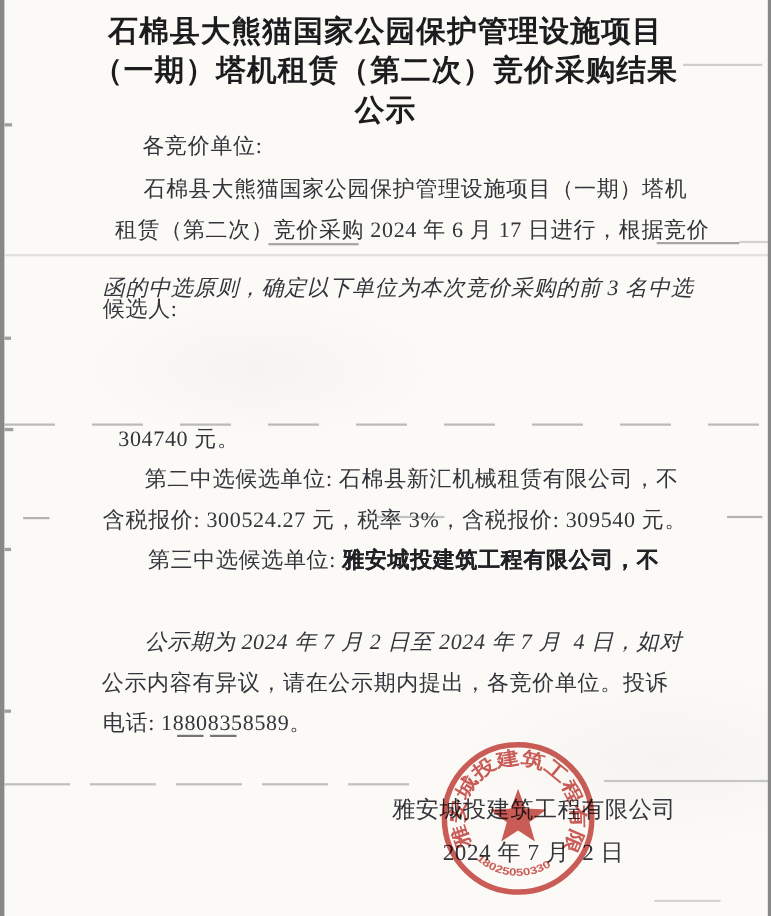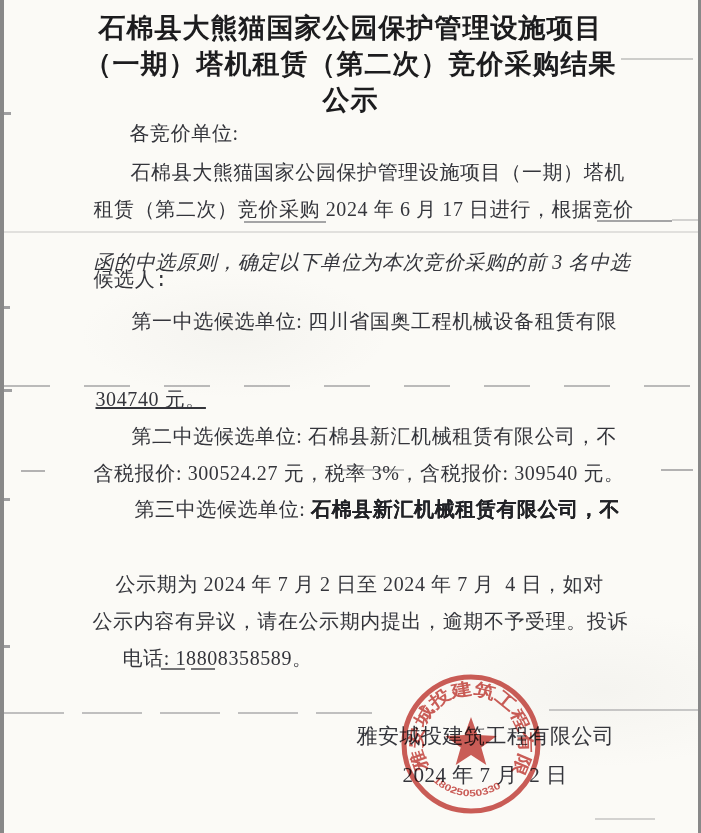--- a/index.html
+++ b/index.html
@@ -35,35 +35,34 @@
 
 <div class="page">
 
   <div class="tl" style="top:10px;">石棉县大熊猫国家公园保护管理设施项目</div>
   <div class="tl" style="top:46px;">（一期）塔机租赁（第二次）竞价采购结果</div>
   <div class="tl" style="top:82px;font-family:Liberation Mono, monospace;">公示</div>
 
   <div class="bl" style="left:126px; top:121px;">各竞价单位:</div>
 
   <div class="bl" style="left:127px; top:160px;">石棉县大熊猫国家公园保护管理设施项目（一期）塔机</div>
-  <div class="bl" style="left:90px;  top:197px;">租赁（第二次）竞价采购 2024 年 6 月 17 日进行，根据竞价</div>
+  <div class="bl" style="left:101px;  top:197px;">租赁（第二次）竞价采购 2024 年 6 月 17 日进行，根据竞价</div>
   <div class="bl" style="left:90px;  top:250px;font-style:italic;">函的中选原则，确定以下单位为本次竞价采购的前 3 名中选</div>
-  <div class="bl" style="left:90px;  top:269px;font-family:Liberation Mono, monospace;">候选人:</div>
+  <div class="bl" style="left:90px;  top:269px;">候选人:</div>
 
-  <div class="bl" style="left:128px; top:309px;">第一中选候选单位: 四川省国奥工程机械设备租赁有限</div>
-  <div class="bl" style="left:92px;  top:387px;text-decoration:underline;">304740 元。</div>
+  <div class="bl" style="left:104px;  top:387px;">304740 元。</div>
 
   <div class="bl" style="left:128px; top:424px;">第二中选候选单位: 石棉县新汇机械租赁有限公司，不</div>
   <div class="bl" style="left:90px;  top:461px;">含税报价: 300524.27 元，税率 3%，含税报价: 309540 元。</div>
 
-  <div class="bl" style="left:131px; top:497px;"><span>第三中选候选单位: </span><span class="bold-co">石棉县新汇机械租赁有限公司，不</span></div>
+  <div class="bl" style="left:131px; top:497px;"><span>第三中选候选单位: </span><span class="bold-co">雅安城投建筑工程有限公司，不</span></div>
 
-  <div class="bl" style="left:112px; top:572px;">公示期为 2024 年 7 月 2 日至 2024 年 7 月  4 日，如对</div>
-  <div class="bl" style="left:89px;  top:609px;">公示内容有异议，请在公示期内提出，逾期不予受理。投诉</div>
-  <div class="bl" style="left:90px;  top:646px;margin-left:29px;">电话: 18808358589。</div>
+  <div class="bl" style="left:128px; top:572px;font-style:italic;">公示期为 2024 年 7 月 2 日至 2024 年 7 月  4 日，如对</div>
+  <div class="bl" style="left:89px;  top:609px;">公示内容有异议，请在公示期内提出，各竞价单位。投诉</div>
+  <div class="bl" style="left:90px;  top:646px;">电话: 18808358589。</div>
 
   <div class="bl sig" style="left:353px; top:724px;">雅安城投建筑工程有限公司</div>
   <div class="bl sig" style="left:399px; top:763px;">2024 年 7 月  2 日</div>
 
   <svg class="seal" viewBox="0 0 150 156">
     <g fill="none" stroke="#c5413c">
       <circle cx="75" cy="78" r="67" stroke-width="5"></circle>
     </g>
     <path id="sealTopArc" d="M 32.8 102.6 A 49 49 0 1 1 117.2 102.6" fill="none"></path>
     <text font-size="17" font-weight="700" fill="#c5413c" font-family="Liberation Sans, DejaVu Sans, sans-serif">

